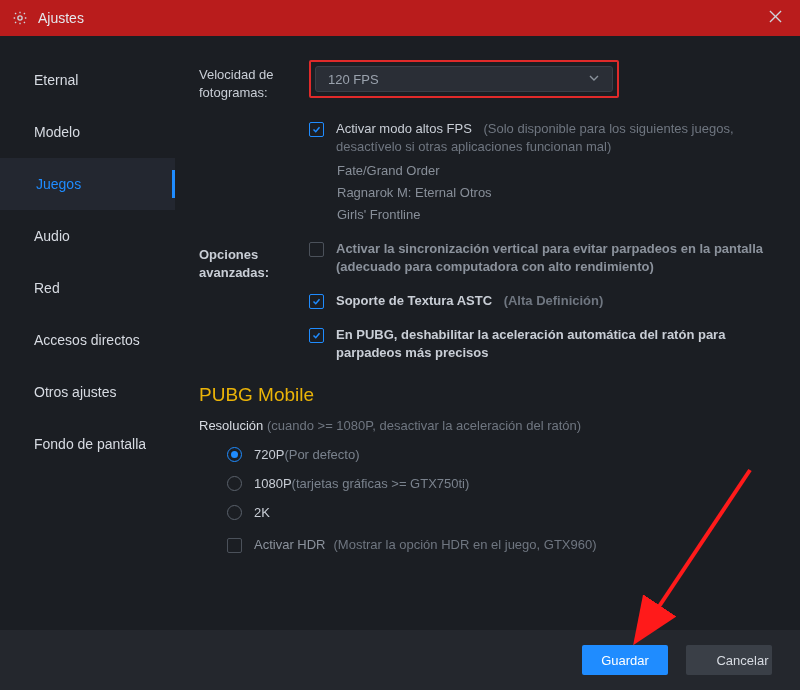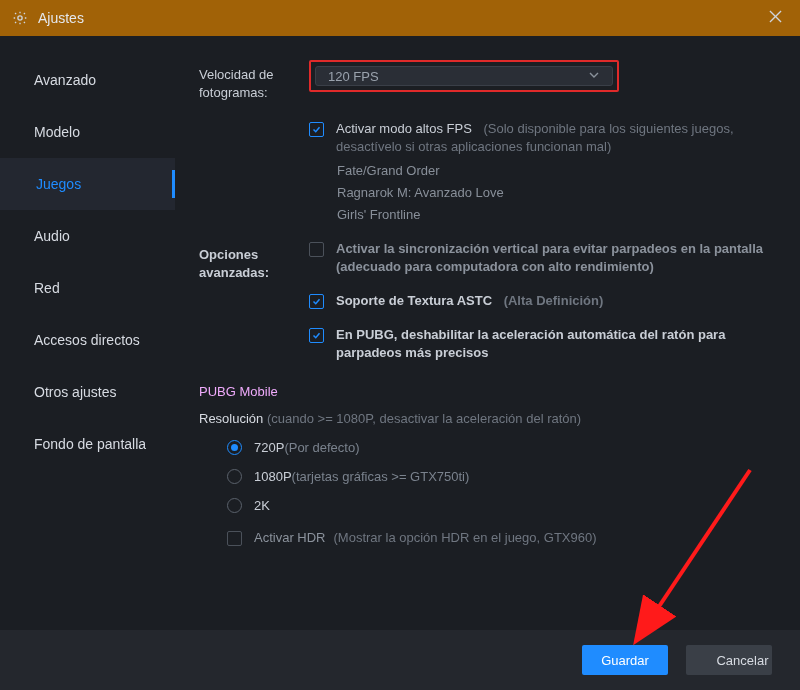--- a/index.html
+++ b/index.html
@@ -1,21 +1,21 @@
 <!DOCTYPE html>
 <html><head>
 <meta charset="utf-8">
 <style>
   * { box-sizing: border-box; margin: 0; padding: 0; }
   html, body { width: 800px; height: 690px; overflow: hidden; font-family: "Segoe UI", Arial, sans-serif; }
   body { background: #1e2126; color: #c9ced6; font-size: 13px; }
 
   .titlebar {
     height: 36px;
-    background: #a16207;
+    background: #b91c1c;
     display: flex;
     align-items: center;
     padding: 0 12px;
     color: #e4e7ec;
     font-size: 14px;
   }
   .titlebar .gear { margin-right: 10px; display:flex; align-items:center; }
   .titlebar .spacer { flex: 1; }
   .titlebar .close { cursor: pointer; padding: 4px 6px; }
 
@@ -69,21 +69,21 @@
   .row .field { flex: 1; }
 
   .select-wrap {
     display: inline-block;
     border: 2px solid #e02a2a;
     padding: 4px;
     border-radius: 2px;
   }
   .select {
     width: 298px;
-    height: 20px;
+    height: 26px;
     background: #2a2e36;
     border: 1px solid #3a3f48;
     border-radius: 3px;
     display: flex;
     align-items: center;
     padding: 0 12px;
     color: #9aa2ad;
     font-size: 13px;
     justify-content: space-between;
     cursor: pointer;
@@ -110,21 +110,21 @@
   .check-line .cb.unchecked { border-color: #4b515a; }
   .check-line .cb .mark {
     width: 9px; height: 9px;
     color: #1f8cff;
   }
   .check-line .txt { color: #c9ced6; }
   .check-line .hint { color: #6f7680; margin-left: 8px; }
 
   .sub-list { margin-left: 28px; color: #888f99; font-size: 13px; line-height: 22px; margin-top: 4px; }
 
-  .section-title { color: #f0abfc; font-size: 13px; margin: 18px 0 12px 0; }
+  .section-title { color: #eab308; font-size: 19px; margin: 18px 0 12px 0; }
   .sub-caption { color: #d7dbe2; font-size: 13px; margin-bottom: 14px; }
   .sub-caption .dim { color: #6f7680; }
 
   .radio-line {
     display: flex; align-items: center;
     margin: 0 0 14px 28px;
     cursor: pointer;
   }
   .radio {
     width: 15px; height: 15px;
@@ -185,21 +185,21 @@
     <svg width="13" height="13" viewBox="0 0 14 14" stroke="#cfd4db" stroke-width="1.4">
       <line x1="1" y1="1" x2="13" y2="13"></line>
         <line x1="13" y1="1" x2="1" y2="13"></line>
     </svg>
   </span>
 </div>
 
 <div class="body">
 
   <div class="sidebar">
-    <div class="item"><span>Avanzado</span></div>
+    <div class="item"><span>Eternal</span></div>
     <div class="item"><span>Modelo</span></div>
     <div class="item active"><span>Juegos</span></div>
     <div class="item"><span>Audio</span></div>
     <div class="item"><span>Red</span></div>
     <div class="item"><span>Accesos directos</span></div>
     <div class="item"><span>Otros ajustes</span></div>
     <div class="item"><span>Fondo de pantalla</span></div>
   </div>
 
   <div class="content">
@@ -227,21 +227,21 @@
               <polyline points="2,6 5,9 10,3"></polyline>
             </svg>
         </span>
         <span>
           <span class="txt">Activar modo altos FPS</span>
           <span class="hint">(Solo disponible para los siguientes juegos, desactívelo si otras aplicaciones funcionan mal)</span>
         </span>
       </div>
       <div class="sub-list">
         <div>Fate/Grand Order</div>
-        <div>Ragnarok M: Avanzado Love</div>
+        <div>Ragnarok M: Eternal Otros</div>
         <div>Girls' Frontline</div>
       </div>
     </div>
 
     <div class="row" style="margin-top:14px;font-weight:bold;">
       <div class="label">Opciones avanzadas:</div>
       <div class="field">
         <div class="check-line" style="margin-top:0;">
           <span class="cb unchecked"></span>
           <span class="txt" style="color:#8b929c;">Activar la sincronización vertical para evitar parpadeos en la pantalla (adecuado para computadora con alto rendimiento)</span>

